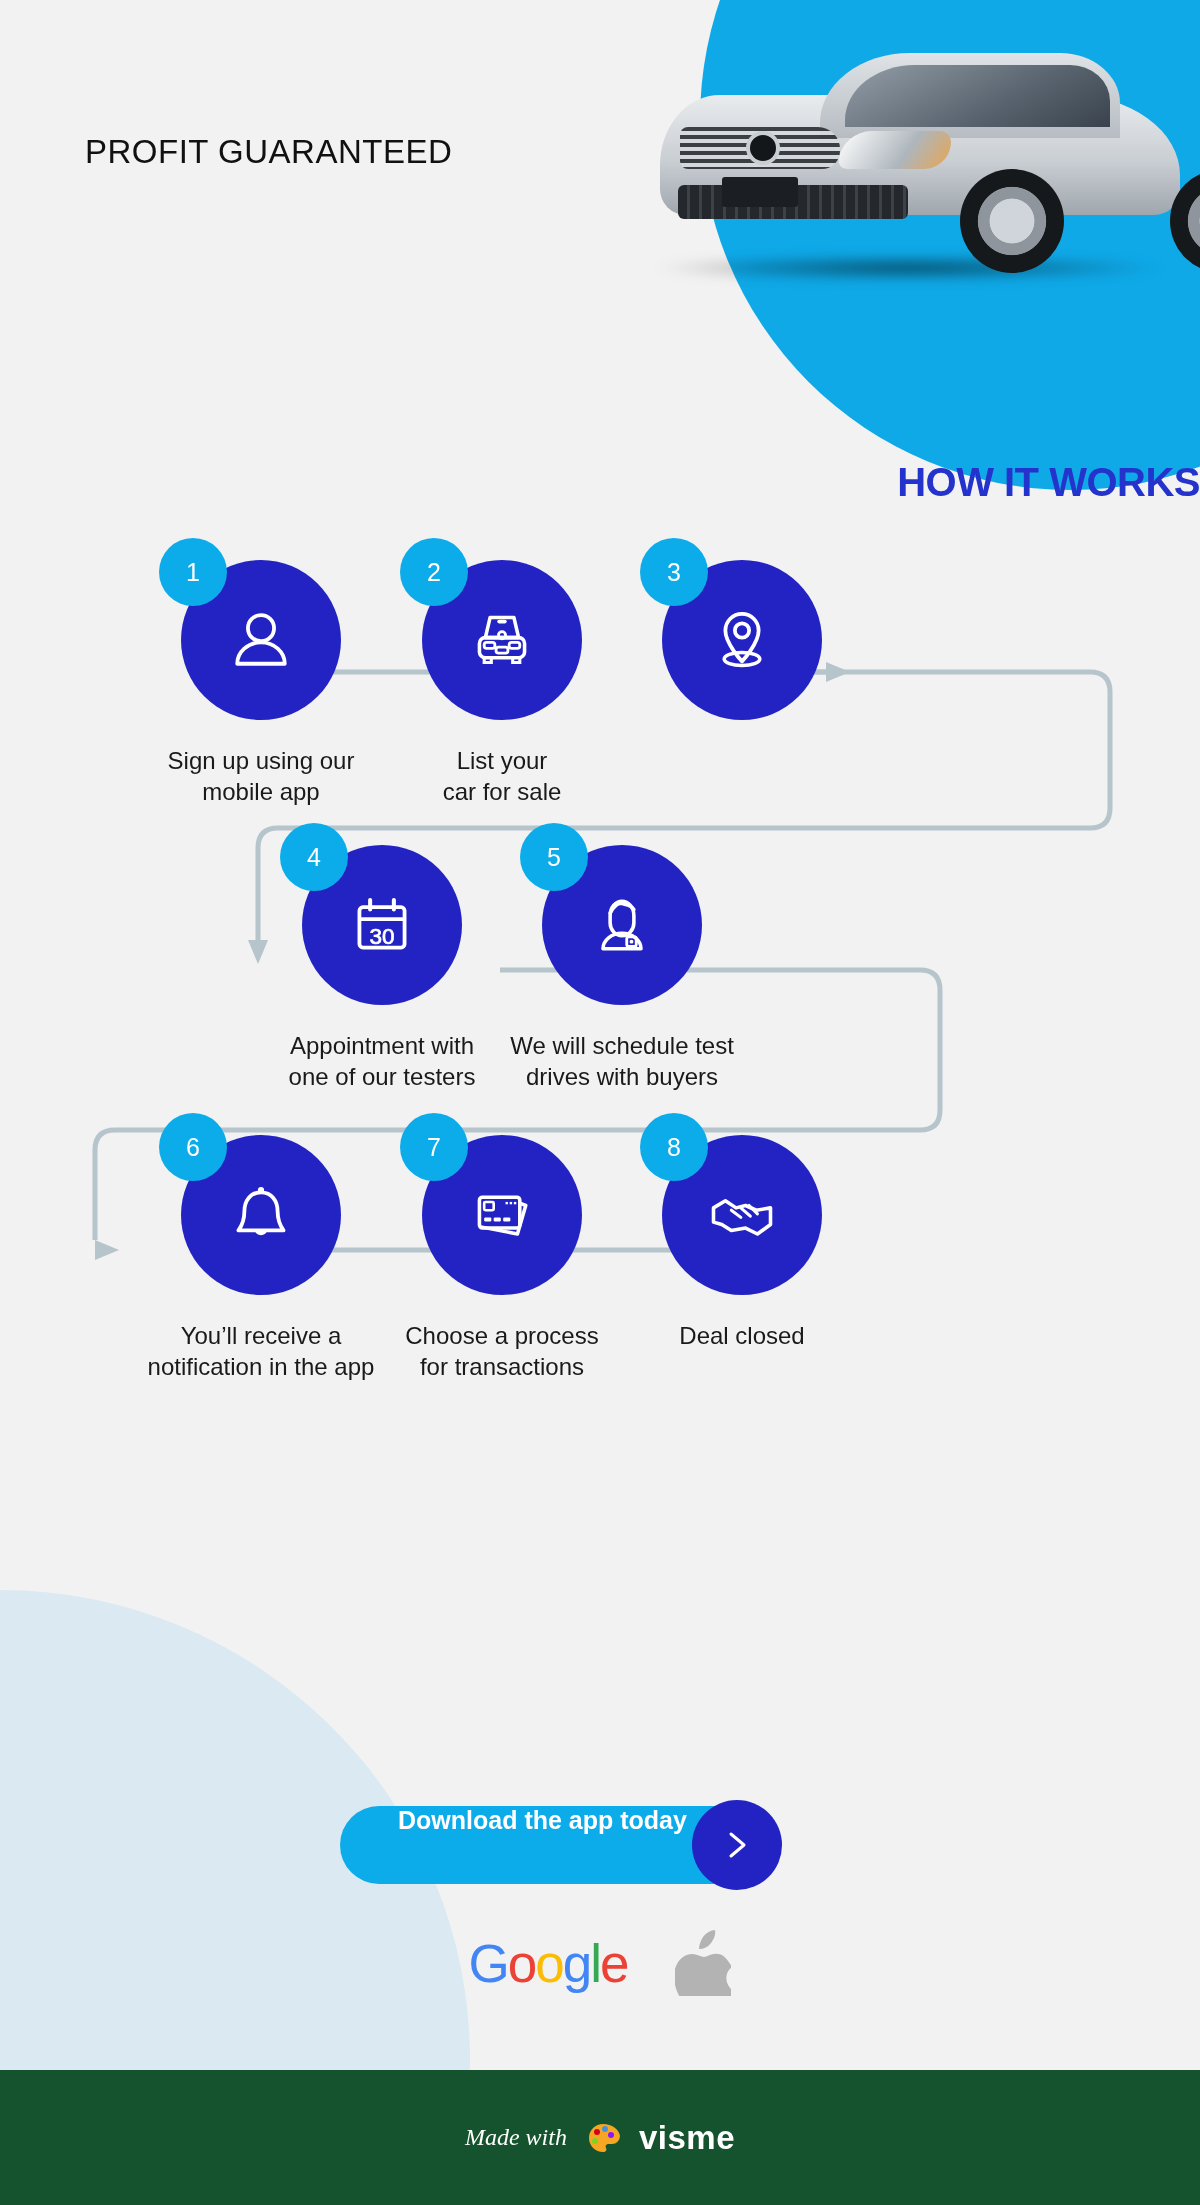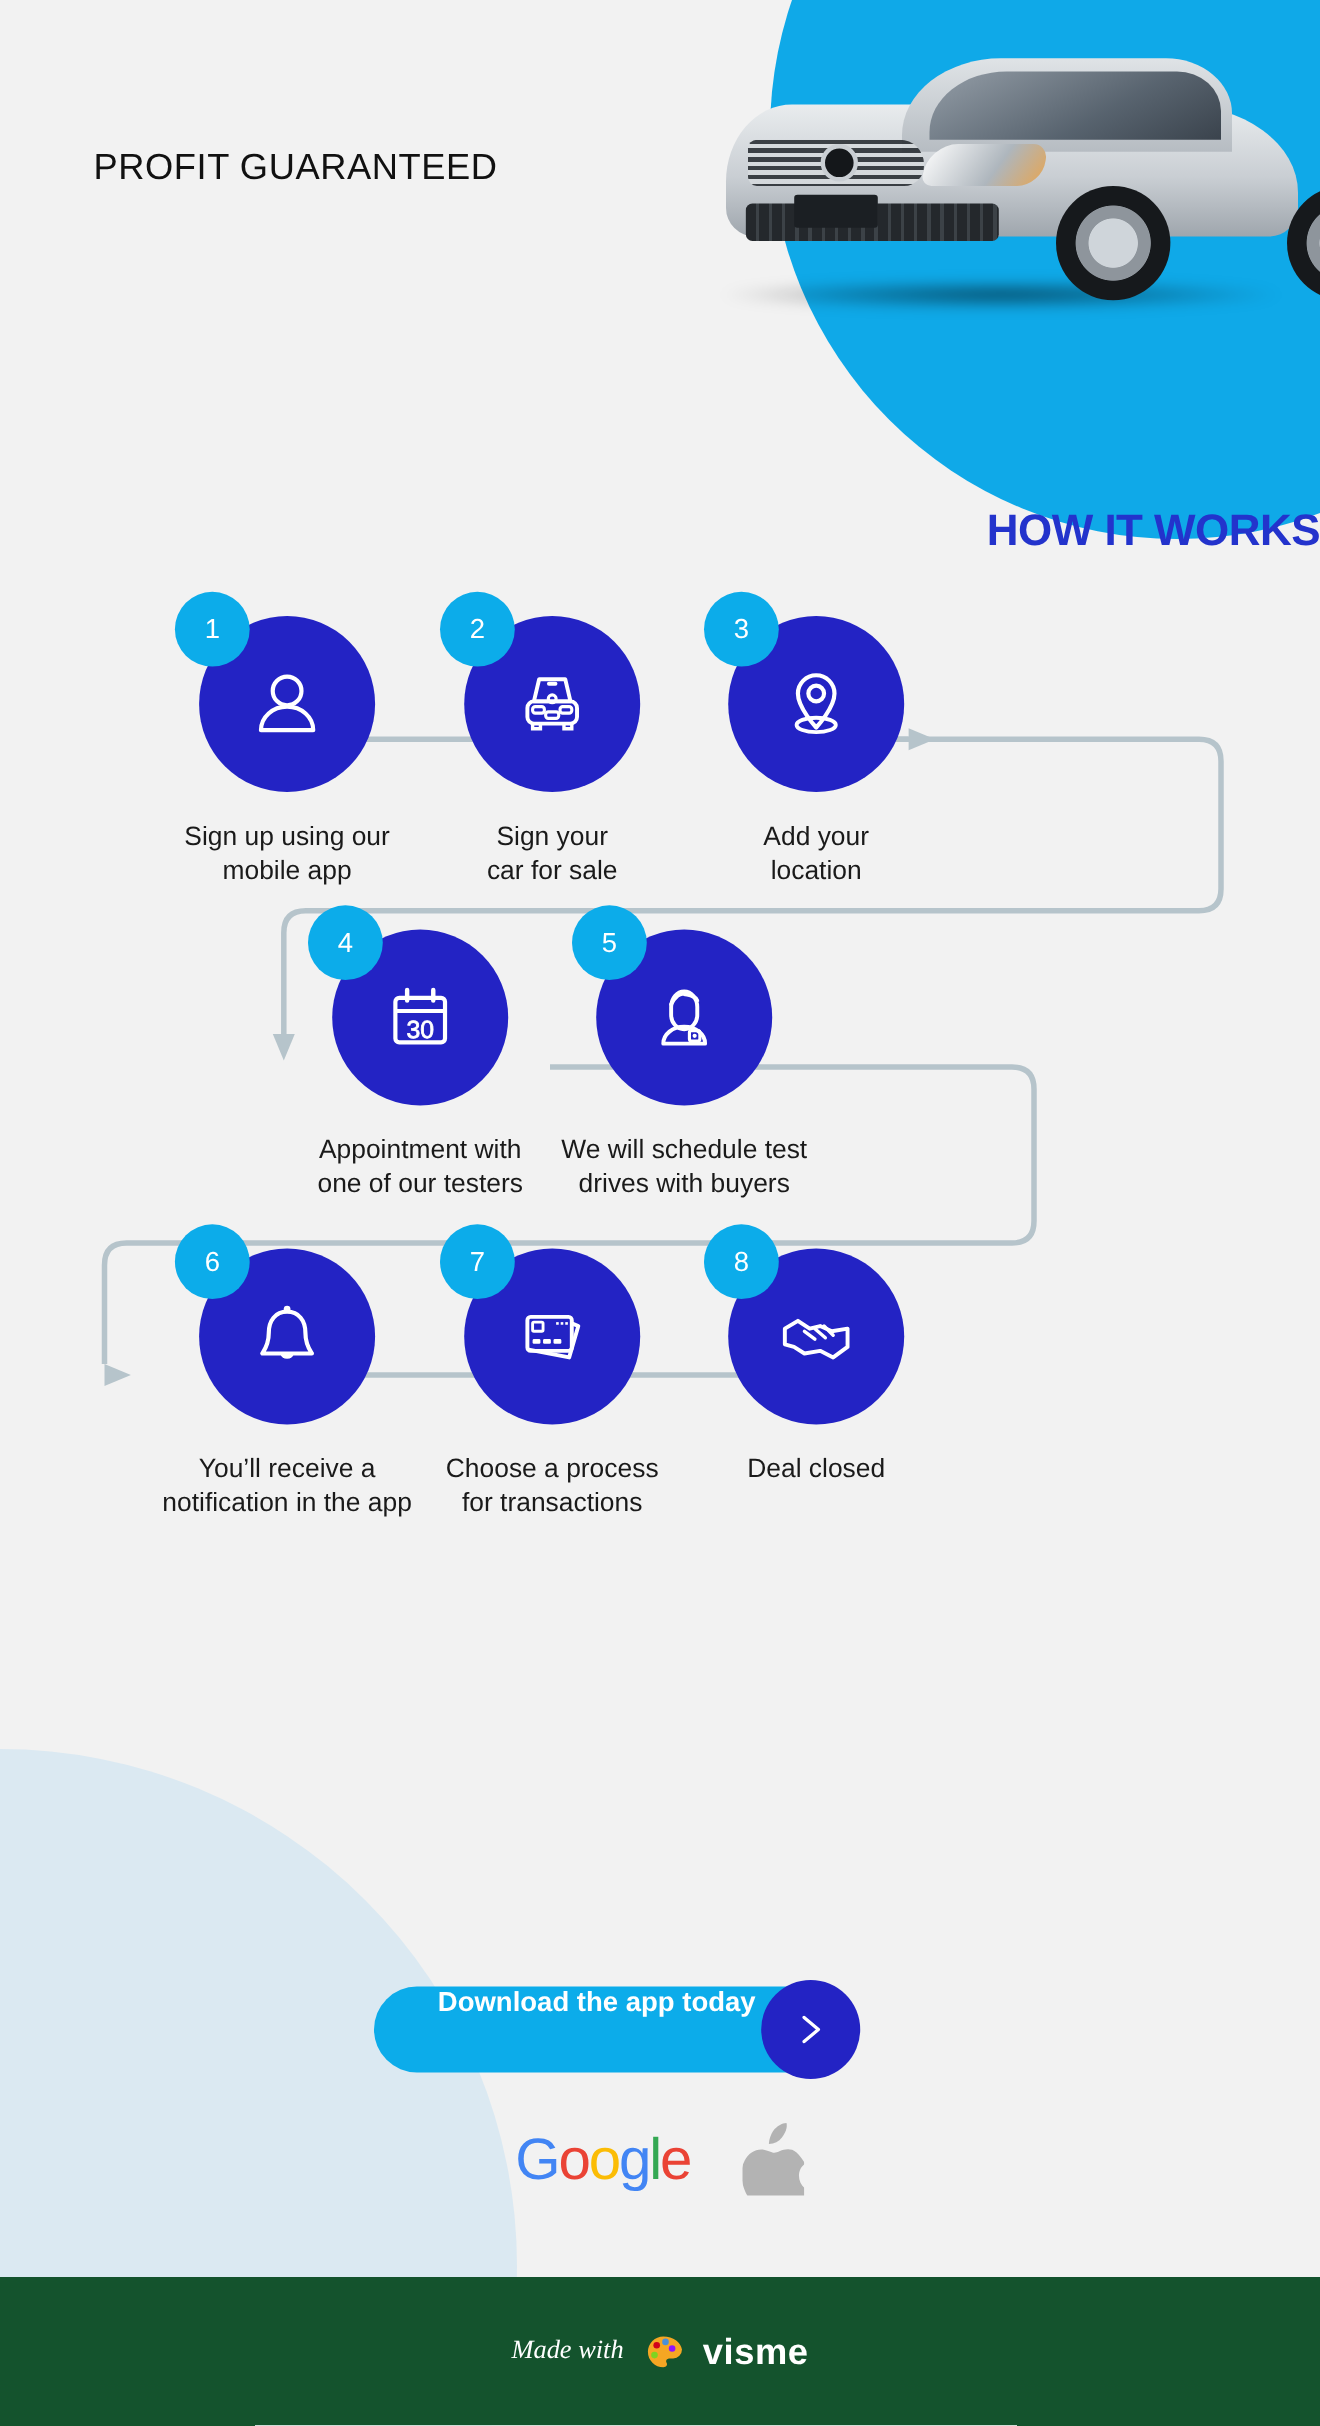--- a/index.html
+++ b/index.html
@@ -236,37 +236,33 @@
           <rect x="13" y="30" width="38" height="17" rx="5" fill="none" stroke="#fff" stroke-width="3"></rect>
           <rect x="17" y="34" width="9" height="5" rx="2" fill="none" stroke="#fff" stroke-width="2.4"></rect>
           <rect x="38" y="34" width="9" height="5" rx="2" fill="none" stroke="#fff" stroke-width="2.4"></rect>
           <rect x="27" y="38" width="10" height="5" rx="2" fill="none" stroke="#fff" stroke-width="2.4"></rect>
           <circle cx="32" cy="28" r="3" fill="none" stroke="#fff" stroke-width="2.4"></circle>
           <rect x="28" y="15" width="8" height="3" rx="1.5" fill="#fff"></rect>
           <path d="M17 47 v4 h6 v-4 M41 47 v4 h6 v-4" fill="none" stroke="#fff" stroke-width="2.6"></path>
         </svg>
       </div>
       <div class="step-caption">
-        <div>Sign your</div>
+        <div>List your</div>
         <div>car for sale</div>
       </div>
     </div>
 
     <div class="step" style="left:622px; top:560px;">
       <div class="step-circle">
         <div class="step-badge">3</div>
         <svg class="step-icon" viewBox="0 0 64 64">
           <path d="M32 10 a14 14 0 0 1 14 14 c0 11 -14 26 -14 26 s-14 -15 -14 -26 a14 14 0 0 1 14 -14 z" fill="none" stroke="#fff" stroke-width="3.2" stroke-linejoin="round"></path>
           <circle cx="32" cy="24" r="6" fill="none" stroke="#fff" stroke-width="3.2"></circle>
           <ellipse cx="32" cy="48" rx="15" ry="5.5" fill="none" stroke="#fff" stroke-width="3"></ellipse>
         </svg>
-      </div>
-      <div class="step-caption">
-        <div>Add your</div>
-        <div>location</div>
       </div>
     </div>
 
     <div class="step" style="left:262px; top:845px;">
       <div class="step-circle">
         <div class="step-badge">4</div>
         <svg class="step-icon" viewBox="0 0 64 64">
           <rect x="13" y="17" width="38" height="34" rx="3" fill="none" stroke="#fff" stroke-width="3.2"></rect>
           <line x1="13" y1="27" x2="51" y2="27" stroke="#fff" stroke-width="3.2"></line>
           <path d="M22 11 v8 M42 11 v8" stroke="#fff" stroke-width="3.4" stroke-linecap="round"></path>

